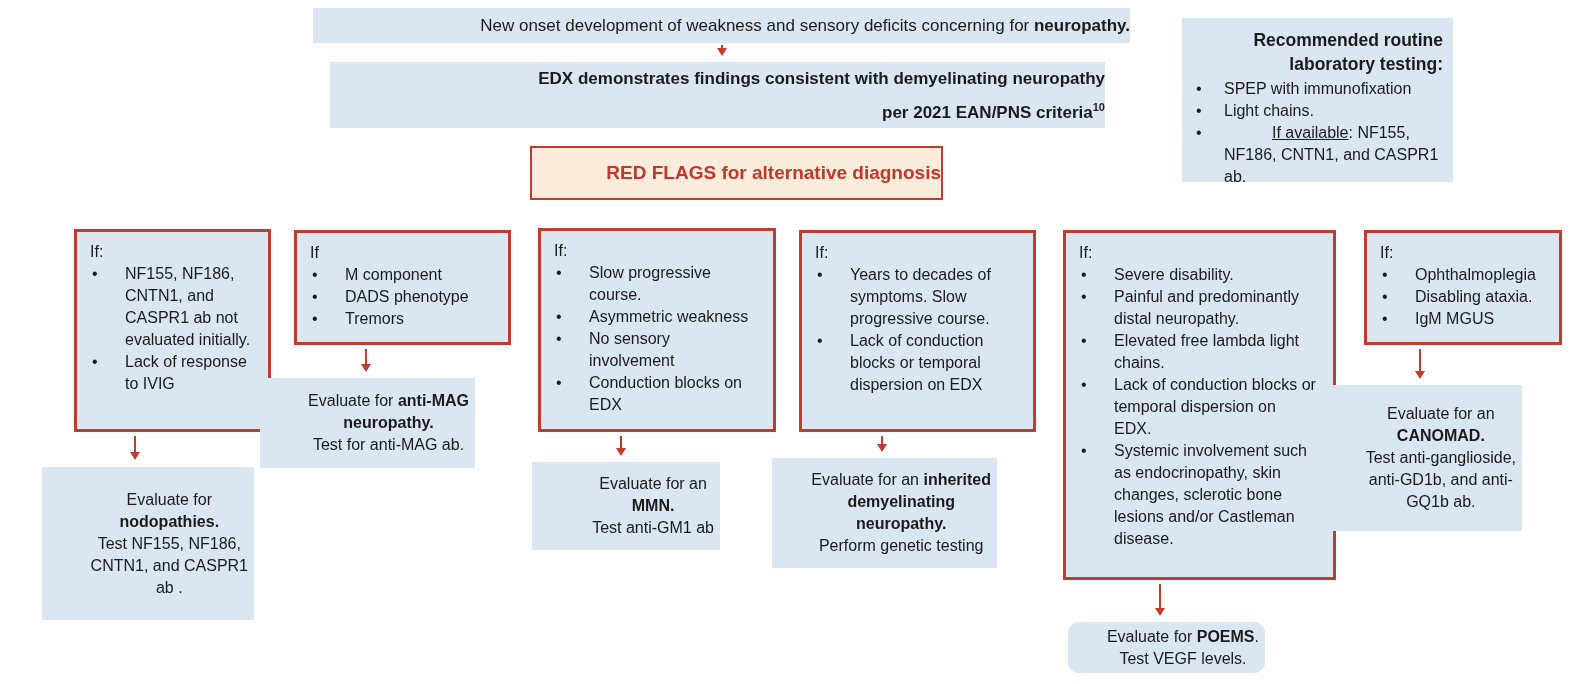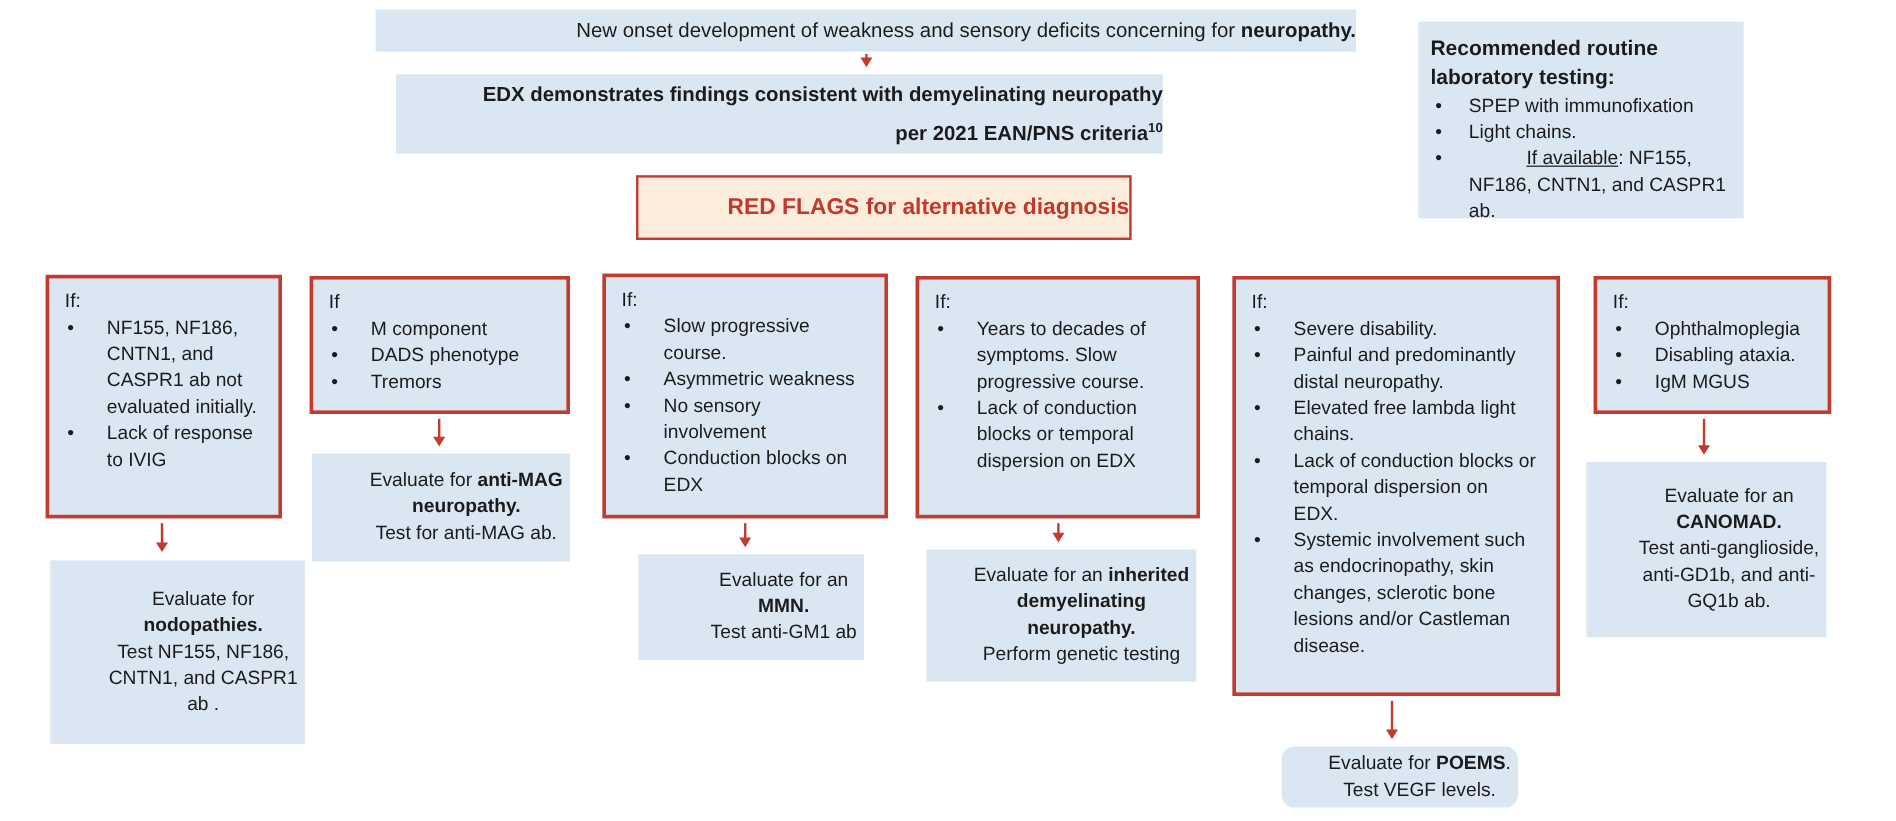--- a/index.html
+++ b/index.html
@@ -11,29 +11,29 @@
   .box{position:absolute;background:#dae6f2;box-sizing:border-box;}
   .center{display:flex;flex-direction:column;align-items:flex-end;justify-content:center;text-align:center;}
   .onset{font-size:17px;}
   .edx{font-size:17px;font-weight:bold;line-height:29px;}
   .redflags{
     background:#fbecdc;border:2px solid #c33b2c;color:#c0392b;
     font-weight:bold;font-size:19px;
   }
   .ifbox{
     border:3px solid #c33b2c;padding:9px 16px 6px 13px;
-    font-size:16px;line-height:22px;
+    font-size:16px;line-height:22px;margin-left:36px;
   }
   .ifbox .iflabel{display:block;}
   ul.bul{list-style:none;margin:0;padding:0;}
   ul.bul li{position:relative;padding-left:35px;}
   ul.bul li::before{content:"\2022";position:absolute;left:2px;}
   .result{font-size:16px;line-height:22px;padding:6px;}
   .labbox{padding:10px 10px 8px 10px;font-size:16px;line-height:22px;}
-  .labtitle{text-align:left;font-weight:bold;font-size:17.5px;line-height:24px;margin-bottom:2px;}
+  .labtitle{text-align:right;font-weight:bold;font-size:17.5px;line-height:24px;margin-bottom:2px;}
   .labbox ul.bul li{padding-left:32px;}
   .labbox ul.bul li::before{left:4px;}
   .b{font-weight:bold;}
   .u{text-decoration:underline;margin-left:48px;}
   sup{font-size:11px;}
   .arrow{position:absolute;width:2px;background:#c33b2c;}
   .arrow::after{
     content:"";position:absolute;bottom:-7px;left:-4px;
     border:5px solid transparent;border-top:8px solid #c33b2c;
   }
@@ -42,21 +42,21 @@
 <body>
 
 <div class="canvas">
 
   <div class="box center onset" style="left:313px;top:8px;width:817px;height:35px;">
     <span><span>New onset development of weakness and sensory deficits concerning for </span><span class="b">neuropathy.</span></span>
   </div>
 
   <div class="arrow" style="left:721px;top:45px;height:9px;"></div>
 
-  <div class="box center edx" style="left:330px;top:62px;width:639px;height:66px;">
+  <div class="box center edx" style="left:330px;top:62px;width:775px;height:66px;">
     <span><span class="b">EDX demonstrates findings consistent with demyelinating neuropathy</span></span>
     <span><span class="b">per 2021 EAN/PNS criteria</span><sup class="b">10</sup></span>
   </div>
 
   <div class="box labbox" style="left:1182px;top:18px;width:271px;height:164px;">
     <div class="labtitle"><span class="b">Recommended routine</span><br><span class="b">laboratory testing</span><span>:</span></div>
     <ul class="bul">
         <li>SPEP with immunofixation</li>
         <li>Light chains.</li>
         <li><span class="u">If available</span><span>: NF155, NF186, CNTN1, and CASPR1 ab.</span></li>

